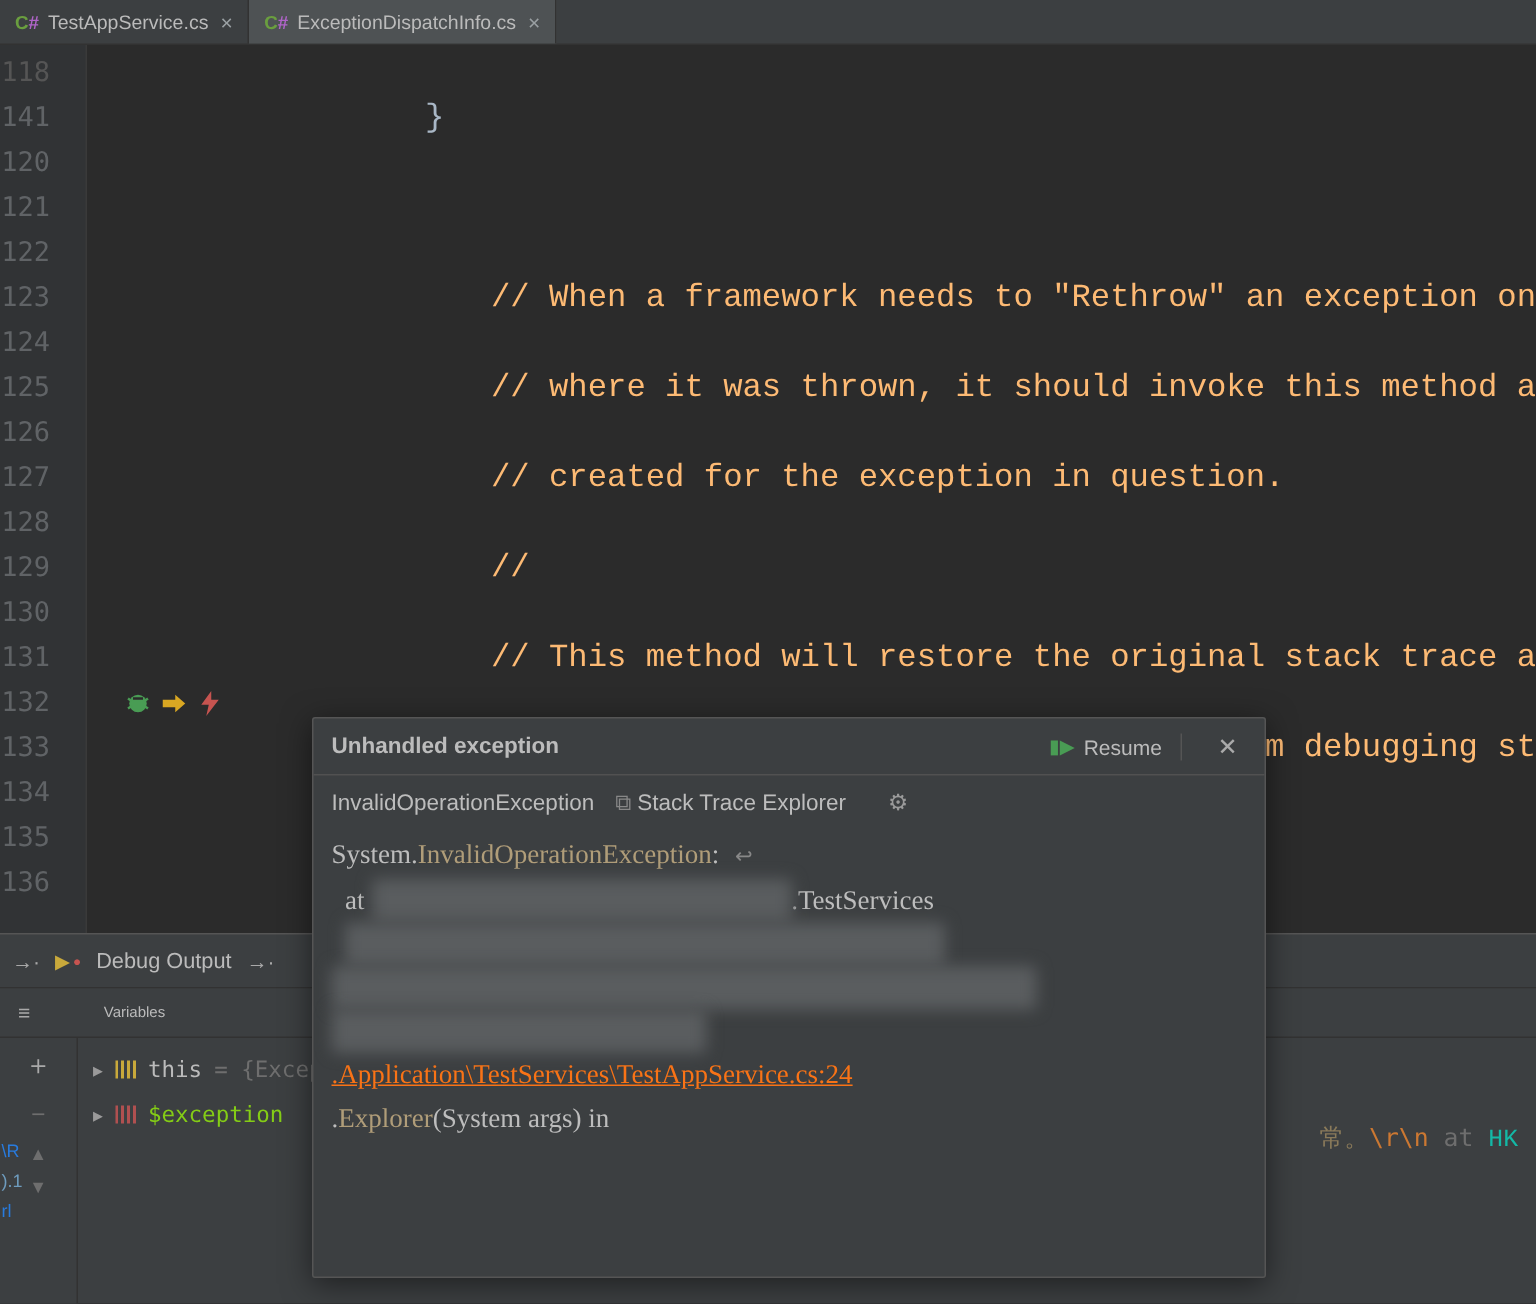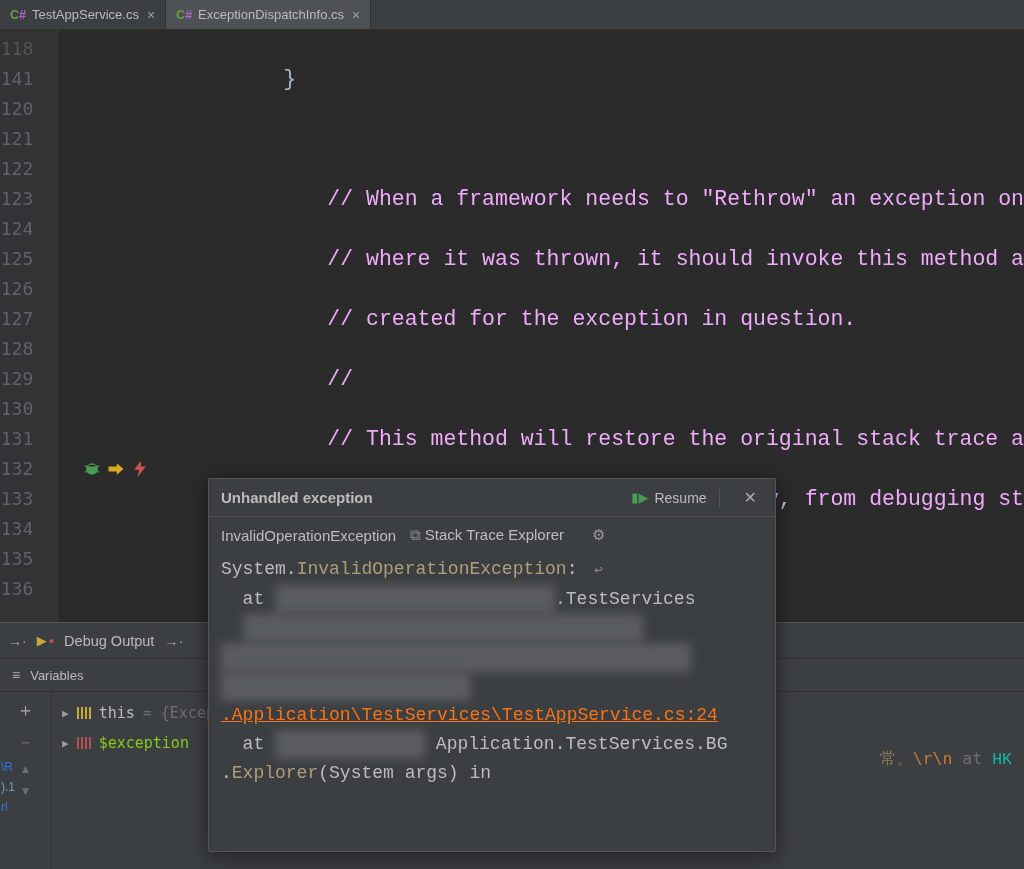--- a/index.html
+++ b/index.html
@@ -19,60 +19,60 @@
   .gutter { width:80px; background:#313335; border-right:1px solid #3a3a3a; padding-top:4px;}
   .gutter .ln { height:30px; line-height:30px; text-align:right; padding-right:24px; color:#606366; font-family:Consolas,monospace; font-size:18px;}
   .gutter .ln.inactive { color:#555; }
   .glyphs { position:absolute; left:82px; top: 0; width:58px; }
   .glyphs .row { position:absolute; display:flex; gap:4px; align-items:center; height:30px;}
   
   .code { flex:1; padding-top:4px; padding-left:225px; font-family:Consolas,'Courier New',monospace; font-size:21.5px; white-space:pre; line-height:30px; color:#808080;}
   .code .line { height:30px; }
   
   
-  .c-comment { color:#f0abfc;margin-left:44px; }
+  .c-comment { color:#fdba74;margin-left:44px; }
   .c-attr { color:#a9b7c6; }
   .c-kw { color:#cc7832; }
   .c-kw2 { color:#769aa5; background:#344134;}
   .c-method { color:#b09d79;}
   .c-member { color:#9c8a6b;}
   .c-this { color:#cc7832;}
   .c-punct { color:#a9b7c6;}
   .c-restore { color:#b09d79;}
   
   
-  .popup { position:absolute; left:208px; top:478px; width:568px; height:374px; background:#3c3f41; border:1px solid #555; box-shadow:0 4px 20px rgba(0,0,0,.5); z-index:50; border-radius:2px;}
+  .popup { position:absolute; left:208px; top:478px; width:636px; height:374px; background:#3c3f41; border:1px solid #555; box-shadow:0 4px 20px rgba(0,0,0,.5); z-index:50; border-radius:2px;}
   .popup-hdr { display:flex; align-items:center; height:38px; padding:0 12px; border-bottom:1px solid #515151;}
   .popup-hdr .title { flex:1; font-weight:600; font-size:15px; color:#bcbcbc;}
   .resume-btn { display:flex; align-items:center; gap:6px; color:#bcbcbc; font-size:14px; padding:4px 8px; cursor:pointer;}
   .resume-btn .tri { color:#499c54; font-size:13px;}
   .popup-close { margin-left:14px; color:#aaa; font-size:16px; cursor:pointer; padding:2px 6px;}
   .popup-sub { display:flex; align-items:center; gap:14px; height:36px; padding:0 12px; font-size:15px; color:#bdbdbd;}
   .popup-sub .link { color:#bdbdbd;}
   .popup-sub .ste { color:#bdbdbd;}
   .popup-sub .ste-icon { color:#888; margin-right:4px;}
   .popup-sub .gear { margin-left:14px; color:#9a9a9a; font-size:15px;}
-  .popup-body { padding:2px 12px 8px 12px; font-family:Liberation Mono, monospace; font-size:18px; line-height:29px; color:#bdbdbd;}
+  .popup-body { padding:2px 12px 8px 12px; font-family:Liberation Serif, serif; font-size:18px; line-height:29px; color:#bdbdbd;}
   .popup-body .st-line { white-space:pre-wrap;}
   .m-name { color:#b09d79;}
   .m-path { color:#f97316; text-decoration:underline; cursor:pointer;}
   .blur { filter: blur(5px); background:#5a5d5f; color:transparent; border-radius:3px; padding:0 2px; display:inline-block;}
   .wrap-icon { color:#888; font-size:14px; margin-left:6px;}
   
   
   .bottom { position:absolute; left:0; right:0; top:622px; bottom:0; display:flex; flex-direction:column; background:#3c3f41; border-top:1px solid #555;}
   .toolstrip { height:36px; display:flex; align-items:center; padding:0 8px; gap:10px; border-bottom:1px solid #323232;}
   .toolstrip .icon-btn { color:#a9a9a9; font-size:14px; cursor:pointer;}
   .toolstrip .do-label { font-size:14.5px; color:#bbbbbb;}
   .do-icon { display:inline-flex; align-items:center; gap:2px;}
   .do-icon .yel { color:#c9a93b; font-size:13px;}
   
   .vars-hdr { height:33px; display:flex; align-items:center; padding:0 12px; gap:10px; background:#3c3f41; border-bottom:1px solid #323232; width:100%;}
   .vars-hdr .burger { color:#a9a9a9; font-size:14px;}
-  .vars-hdr .lbl { font-size:13px; color:#bbbbbb;}
+  .vars-hdr .lbl { font-size:10px; color:#bbbbbb;margin-left:39px;}
   
   .vars-body { flex:1; display:flex; }
   .vars-left { width:52px; background:#3c3f41; border-right:1px solid #323232; display:flex; flex-direction:column; align-items:center; padding-top:6px; gap:8px;}
   .vars-left .plus { color:#a9a9a9; font-size:18px; cursor:pointer;}
   .vars-left .minus { color:#6e6e6e; font-size:18px; cursor:pointer;}
   .vars-left .up, .vars-left .down { color:#6e6e6e; font-size:12px;}
   
   .vars-tree { flex:1; padding:6px 6px; font-family:Consolas,monospace; font-size:15px; color:#bbbbbb;}
   .tree-row { display:flex; align-items:center; gap:8px; height:30px; padding-left:4px;}
   .tree-arrow { color:#9a9a9a; font-size:11px;}
@@ -253,16 +253,15 @@
     <span class="ste"><span class="ste-icon">⧉</span><span>Stack Trace Explorer</span></span>
     <span class="gear">⚙</span>
   </div>
   <div class="popup-body">
     <div class="st-line"><span>System.</span><span class="m-name">InvalidOperationException</span><span>: </span><span class="wrap-icon">↩</span></div>
     <div class="st-line"><span>  at </span><span class="blur" style="width:280px;">xxxxxxx</span><span>.TestServices</span></div>
     <div class="st-line">  <span class="blur" style="width:400px;">xxxxxxx</span></div>
     <div class="st-line"><span class="blur" style="width:470px;">xxxxxxx</span></div>
     <div class="st-line"><span class="blur" style="width:250px;">xxxxxxx</span></div>
     <div class="st-line"><span class="m-path">.Application\TestServices\TestAppService.cs:24</span></div>
-    <div class="st-line"><span>  at </span><span class="blur" style="width:150px;">xxx</span> <span>Application.TestServices.BG</span></div>
     <div class="st-line"><span>.</span><span class="m-name">Explorer</span><span>(System args) in</span></div>
   </div>
 </div>
 
 </body></html>

